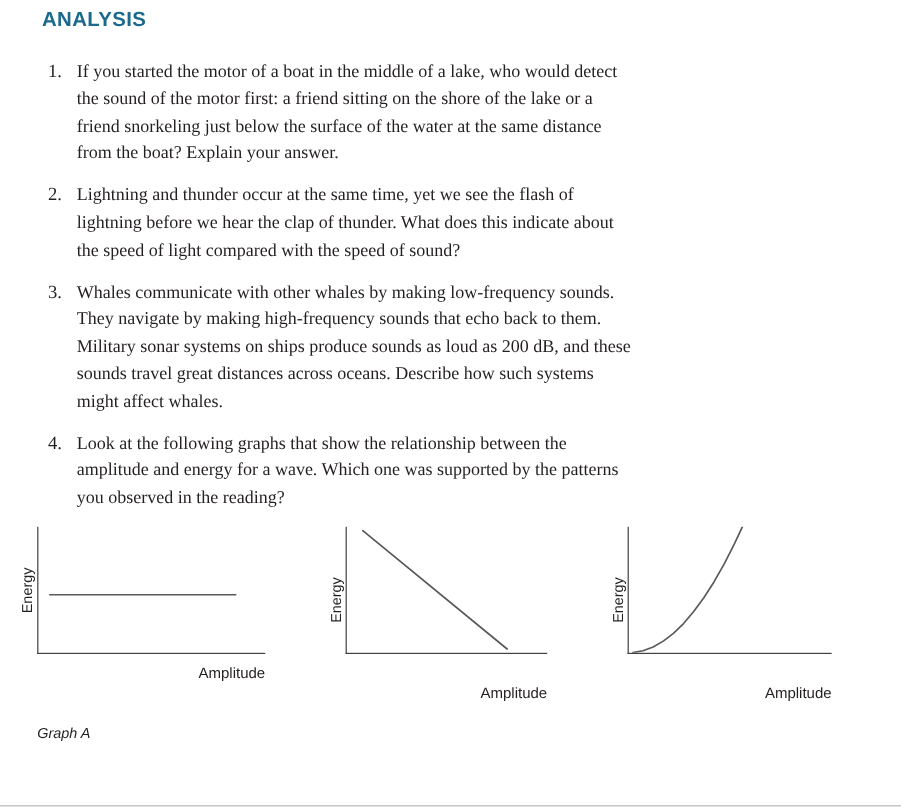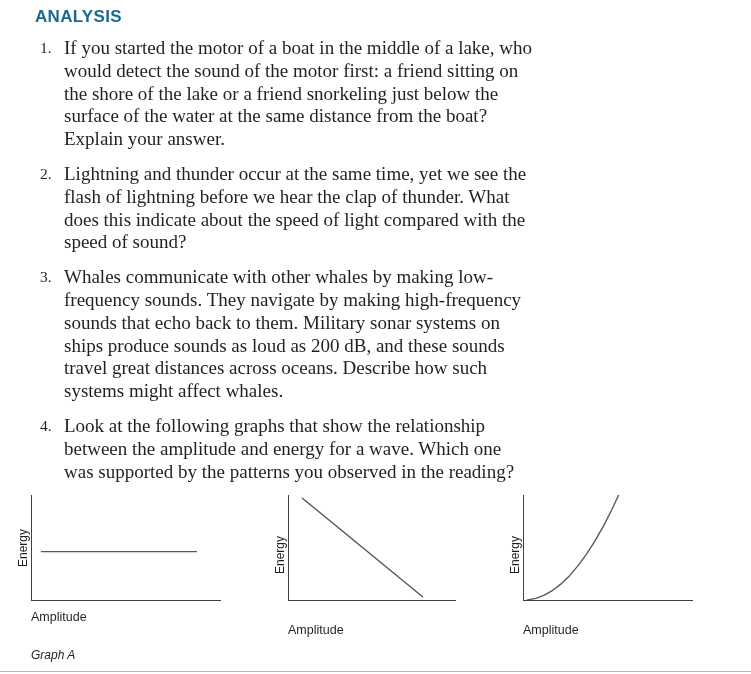--- a/index.html
+++ b/index.html
@@ -6,37 +6,37 @@
   html,body { background:#ffffff; }
   body {
     width:751px; height:674px;
     font-family:"Liberation Serif", serif;
     color:#231f20;
     overflow:hidden;
   }
   .page { position:relative; width:751px; height:674px; background:#fff; }
 
   .heading {
-    margin:7px 0 10px 35px;
+    margin:7px 0 22px 35px;
     font-family:"Liberation Sans", sans-serif;
     font-weight:bold;
     font-size:17px;
     letter-spacing:0.3px;
     color:#1b6a8e;
   }
 
   .questions { margin-left:40px; width:492px; }
   .question { display:flex; margin-bottom:12px; }
   .q-num {
     flex:none; width:24px;
     font-size:15.5px; line-height:22.8px;
   }
   .q-text {
     flex:1;
-    font-size:19px; line-height:22.8px;
+    font-size:15px; line-height:22.8px;
   }
 
   .graphs-row {
     display:flex;
     margin:8px 0 0 14px;
     gap:50px;
   }
   .figure {
     display:grid;
     grid-template-columns:17px auto;
@@ -55,27 +55,27 @@
     height:106px;
     border-left:1.5px solid #414042;
     border-bottom:1.5px solid #414042;
   }
   .fig-a .plot { width:190px; }
   .fig-b .plot { width:168px; }
   .fig-c .plot { width:170px; }
   .plot svg { display:block; width:100%; height:100%; }
   .xlabel {
     grid-column:2; grid-row:2;
-    text-align:left;
+    text-align:right;
     margin-top:9px;
     font-size:12.5px; color:#231f20;
   }
   .caption {
     grid-column:2; grid-row:3;
-    margin-top:24px;
+    margin-top:36px;
     font-size:12px; font-style:italic; color:#231f20;
     text-align:left;
   }
 
   .bottom-rule {
     position:absolute;
     left:0; right:0; bottom:9px;
     border-bottom:1px solid #b9b9b9;
   }
 </style>

